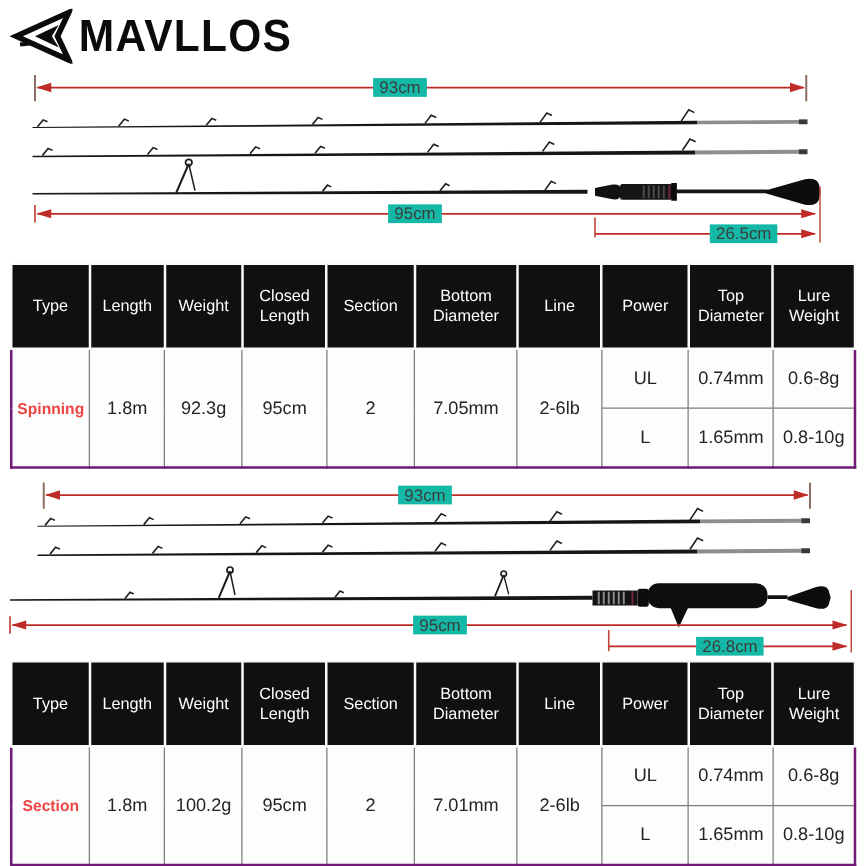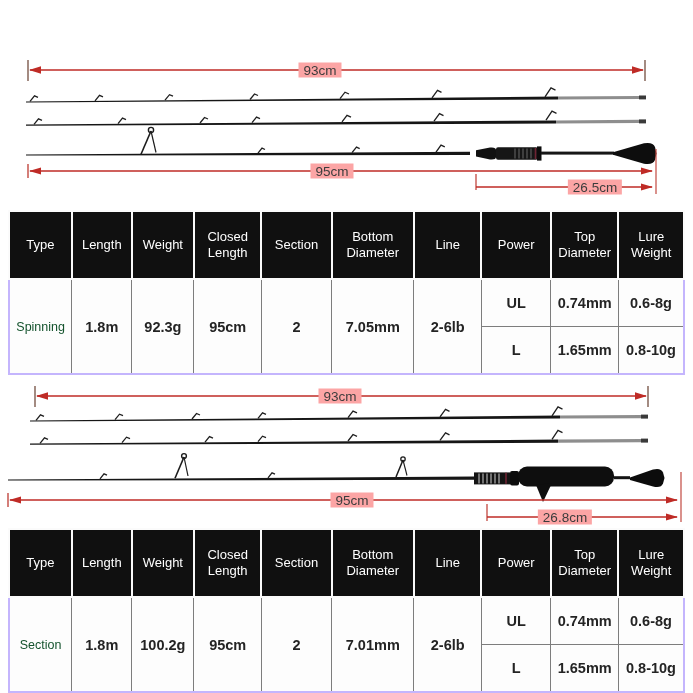--- a/index.html
+++ b/index.html
@@ -15,50 +15,57 @@
     transform:scaleY(1.06); line-height:1;
   }
 
   
   .diagram { position:absolute; left:0; width:693px; }
   #diagram-spinning { top:54px; height:154px; }
   #diagram-casting  { top:376px; height:152px; }
   .diagram svg { position:absolute; top:0; left:0; }
   .dim-label {
     position:absolute; transform:translate(-50%,-50%);
-    background:#fca5a5; padding:0 5px; font-size:13.5px; color:#3c3c3c; white-space:nowrap;
+    background:#14b8a6; padding:0 5px; font-size:13.5px; color:#3c3c3c; white-space:nowrap;
   }
 
   
   table.spec {
     position:absolute; left:8px; width:677px;
     border-collapse:collapse; table-layout:fixed;
-    border:2px solid #c4b5fd;
+    border:2px solid #701a75;
   }
   #table-spinning { top:210px; }
   #table-casting  { top:528px; }
   table.spec th {
     background:#101010; color:#ffffff;
     font-size:13px; font-weight:normal; line-height:1.25;
     height:62px; padding:2px 3px; text-align:center;
     border:2px solid #fbfbfb;
   }
   table.spec td {
     background:#fdfdfd; color:#242424;
     font-size:14.5px; text-align:center; height:46px; padding:0 2px;
     border:1.5px solid #7d7d7d;
-    font-weight:bold;
-  }
-  table.spec td.type-cell { font-size:12.5px; font-weight:normal; color:#14532d; }
+  }
+  table.spec td.type-cell { font-size:12.5px; font-weight:bold; color:#ef4444; }
 </style>
 </head>
 <body>
 
 <div class="canvas">
 
+  <div class="logo">
+    <svg width="50" height="44" viewBox="0 0 50 44">
+      <path d="M47,3 L5,22 L47,41 L38,22 Z" fill="none" stroke="#0b0b0b" stroke-width="4.5" stroke-linejoin="miter"></path>
+      <path d="M39,13 L20,22 L39,31 L33.5,22 Z" fill="#0b0b0b"></path>
+      <rect x="8" y="26.5" width="10" height="3.2" fill="#0b0b0b" transform="rotate(-6 13 28)"></rect>
+    </svg>
+    <span class="logo-text">MAVLLOS</span>
+  </div>
 
   <div class="diagram" id="diagram-spinning">
     <svg width="693" height="154" viewBox="0 0 693 154">
 
       <g>
         <line x1="28" y1="6" x2="28" y2="27" stroke="#8d6e63" stroke-width="1.6"></line>
         <line x1="645" y1="6" x2="645" y2="27" stroke="#8d6e63" stroke-width="1.6"></line>
         <line x1="30" y1="16" x2="643" y2="16" stroke="#bf2b26" stroke-width="1.4"></line>
         <polygon points="29,16 41,12.2 41,19.8" fill="#bf2b26"></polygon>
         <polygon points="644,16 632,12.2 632,19.8" fill="#bf2b26"></polygon>
@@ -263,21 +270,21 @@
       </g>
 
       <g>
         <line x1="487" y1="128" x2="487" y2="145" stroke="#c24840" stroke-width="1.3"></line>
         <line x1="487" y1="141" x2="677" y2="141" stroke="#bf2b26" stroke-width="1.4"></line>
         <polygon points="678,141 666,137.4 666,144.6" fill="#bf2b26"></polygon>
       </g>
     </svg>
     <span class="dim-label" style="left:340px; top:20px;">93cm</span>
     <span class="dim-label" style="left:352px; top:124px;">95cm</span>
-    <span class="dim-label" style="left:565px; top:141px;">26.8cm</span>
+    <span class="dim-label" style="left:584px; top:141px;">26.8cm</span>
   </div>
 
   <table class="spec" id="table-casting">
     <colgroup>
       <col style="width:9.3%">
         <col style="width:8.9%">
         <col style="width:9.2%">
         <col style="width:10%">
       <col style="width:10.4%">
         <col style="width:12.2%">

